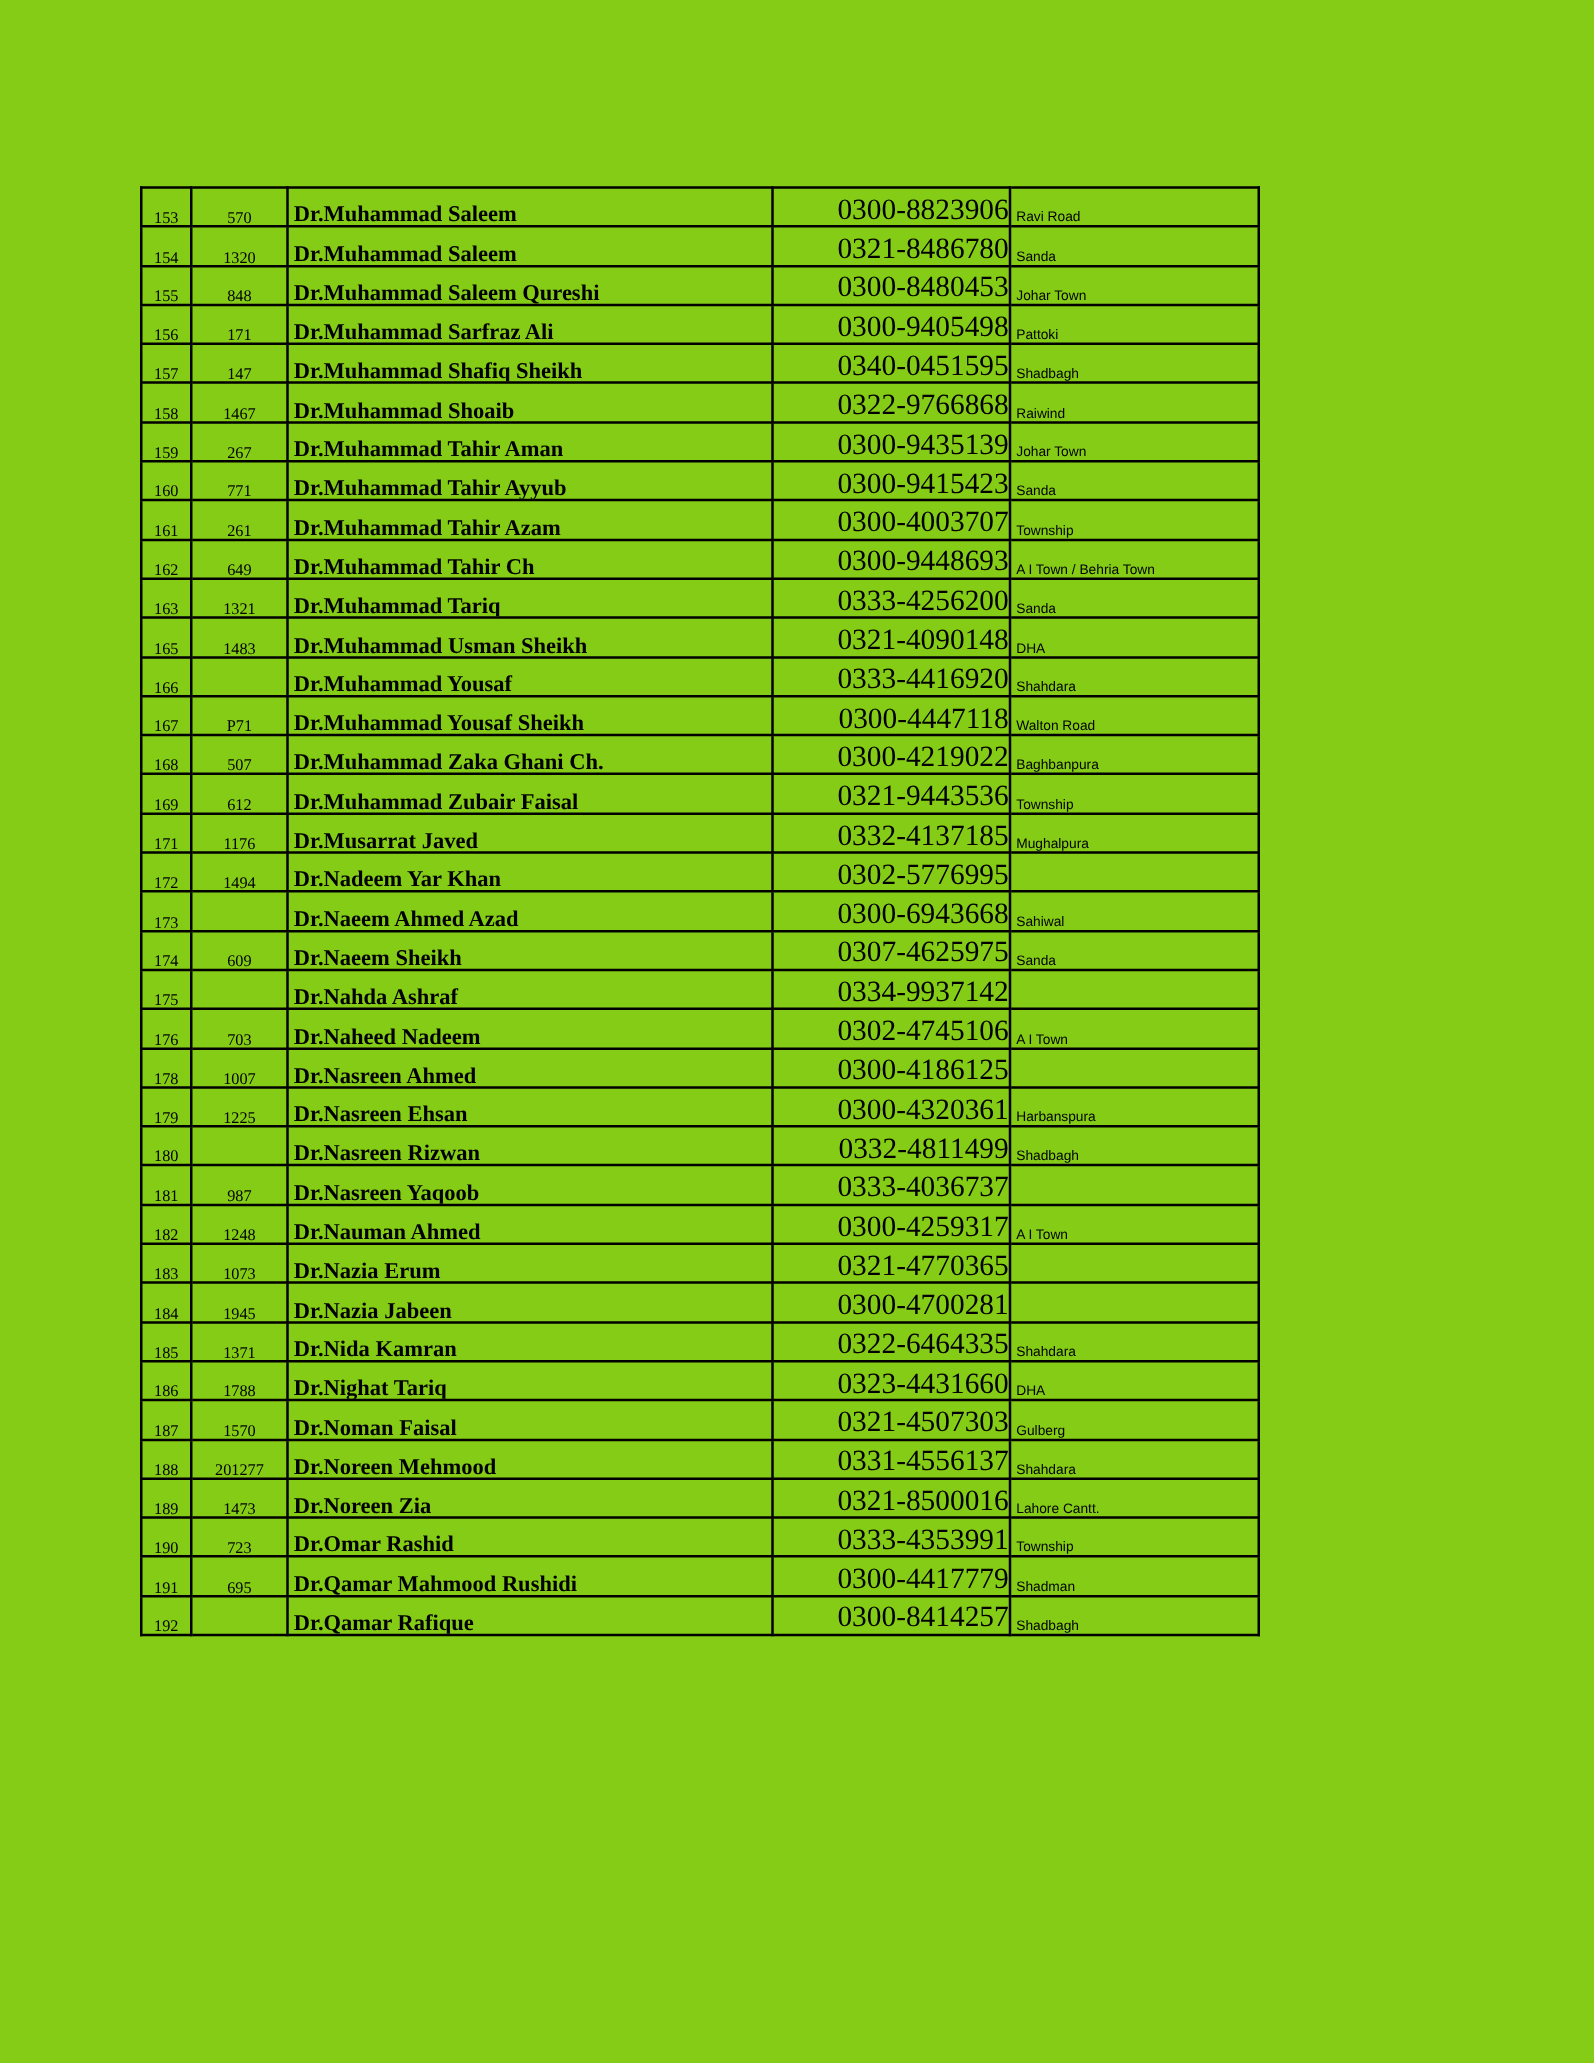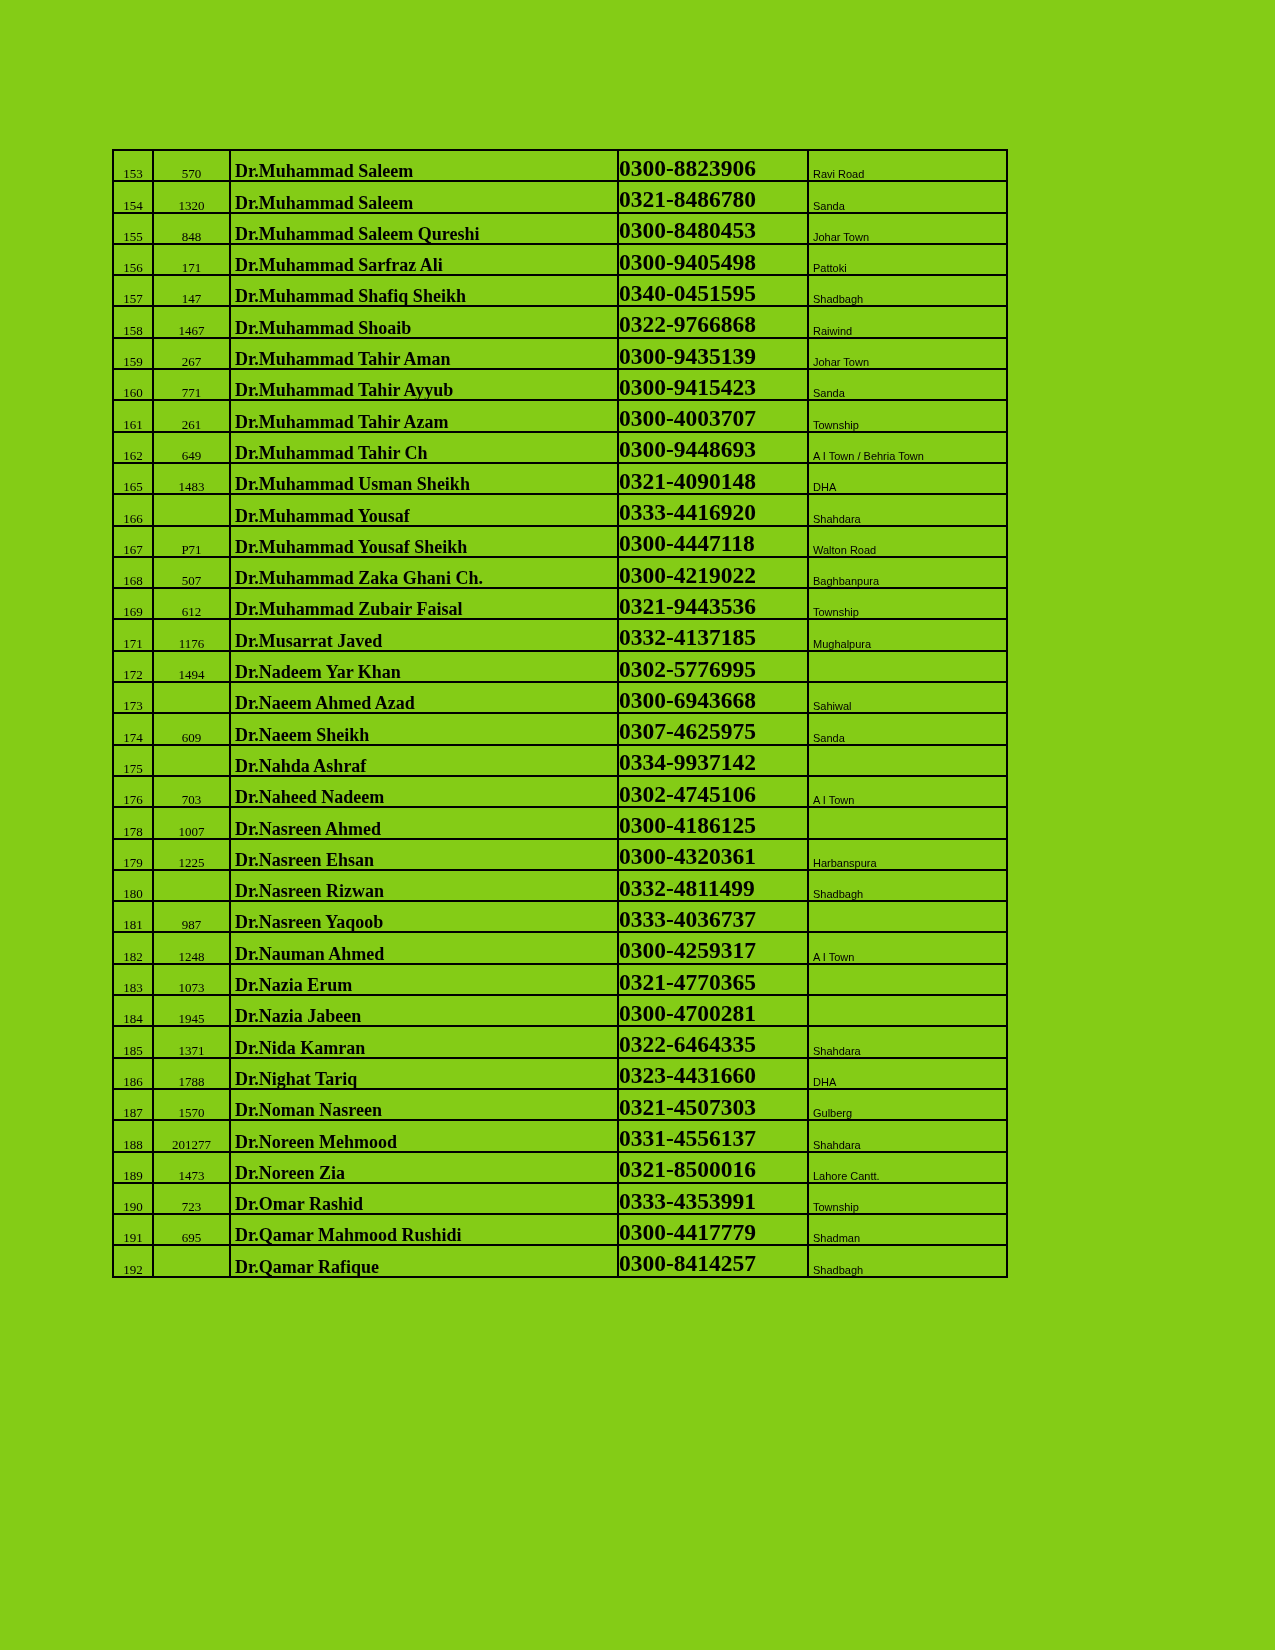--- a/index.html
+++ b/index.html
@@ -56,22 +56,22 @@
       font-family: "Liberation Serif", "DejaVu Serif", serif;
       font-size: 18px;
       font-weight: bold;
       text-align: left;
       padding-left: 4px !important;
       vertical-align: middle;
     }
     td.phone {
       font-family: "Liberation Serif", "DejaVu Serif", serif;
       font-size: 23.5px;
-      font-weight: bold;
-      text-align: left;
+      font-weight: normal;
+      text-align: right;
       vertical-align: middle;
     }
     td.area {
       font-family: "Liberation Sans", "DejaVu Sans", sans-serif;
       font-size: 11px;
       text-align: left;
       padding-left: 4px !important;
       padding-bottom: 2px;
     }
   </style>
@@ -152,20 +152,27 @@
           <td class="area">Township</td>
         </tr>
         <tr>
           <td class="sno">162</td>
           <td class="reg">649</td>
           <td class="name">Dr.Muhammad Tahir Ch</td>
           <td class="phone">0300-9448693</td>
           <td class="area">A I Town / Behria Town</td>
         </tr>
         <tr>
+          <td class="sno">163</td>
+          <td class="reg">1321</td>
+          <td class="name">Dr.Muhammad Tariq</td>
+          <td class="phone">0333-4256200</td>
+          <td class="area">Sanda</td>
+        </tr>
+        <tr>
           <td class="sno">165</td>
           <td class="reg">1483</td>
           <td class="name">Dr.Muhammad Usman Sheikh</td>
           <td class="phone">0321-4090148</td>
           <td class="area">DHA</td>
         </tr>
         <tr>
           <td class="sno">166</td>
           <td class="reg"></td>
           <td class="name">Dr.Muhammad Yousaf</td>
@@ -294,21 +301,21 @@
         <tr>
           <td class="sno">186</td>
           <td class="reg">1788</td>
           <td class="name">Dr.Nighat Tariq</td>
           <td class="phone">0323-4431660</td>
           <td class="area">DHA</td>
         </tr>
         <tr>
           <td class="sno">187</td>
           <td class="reg">1570</td>
-          <td class="name">Dr.Noman Nasreen</td>
+          <td class="name">Dr.Noman Faisal</td>
           <td class="phone">0321-4507303</td>
           <td class="area">Gulberg</td>
         </tr>
         <tr>
           <td class="sno">188</td>
           <td class="reg">201277</td>
           <td class="name">Dr.Noreen Mehmood</td>
           <td class="phone">0331-4556137</td>
           <td class="area">Shahdara</td>
         </tr>

